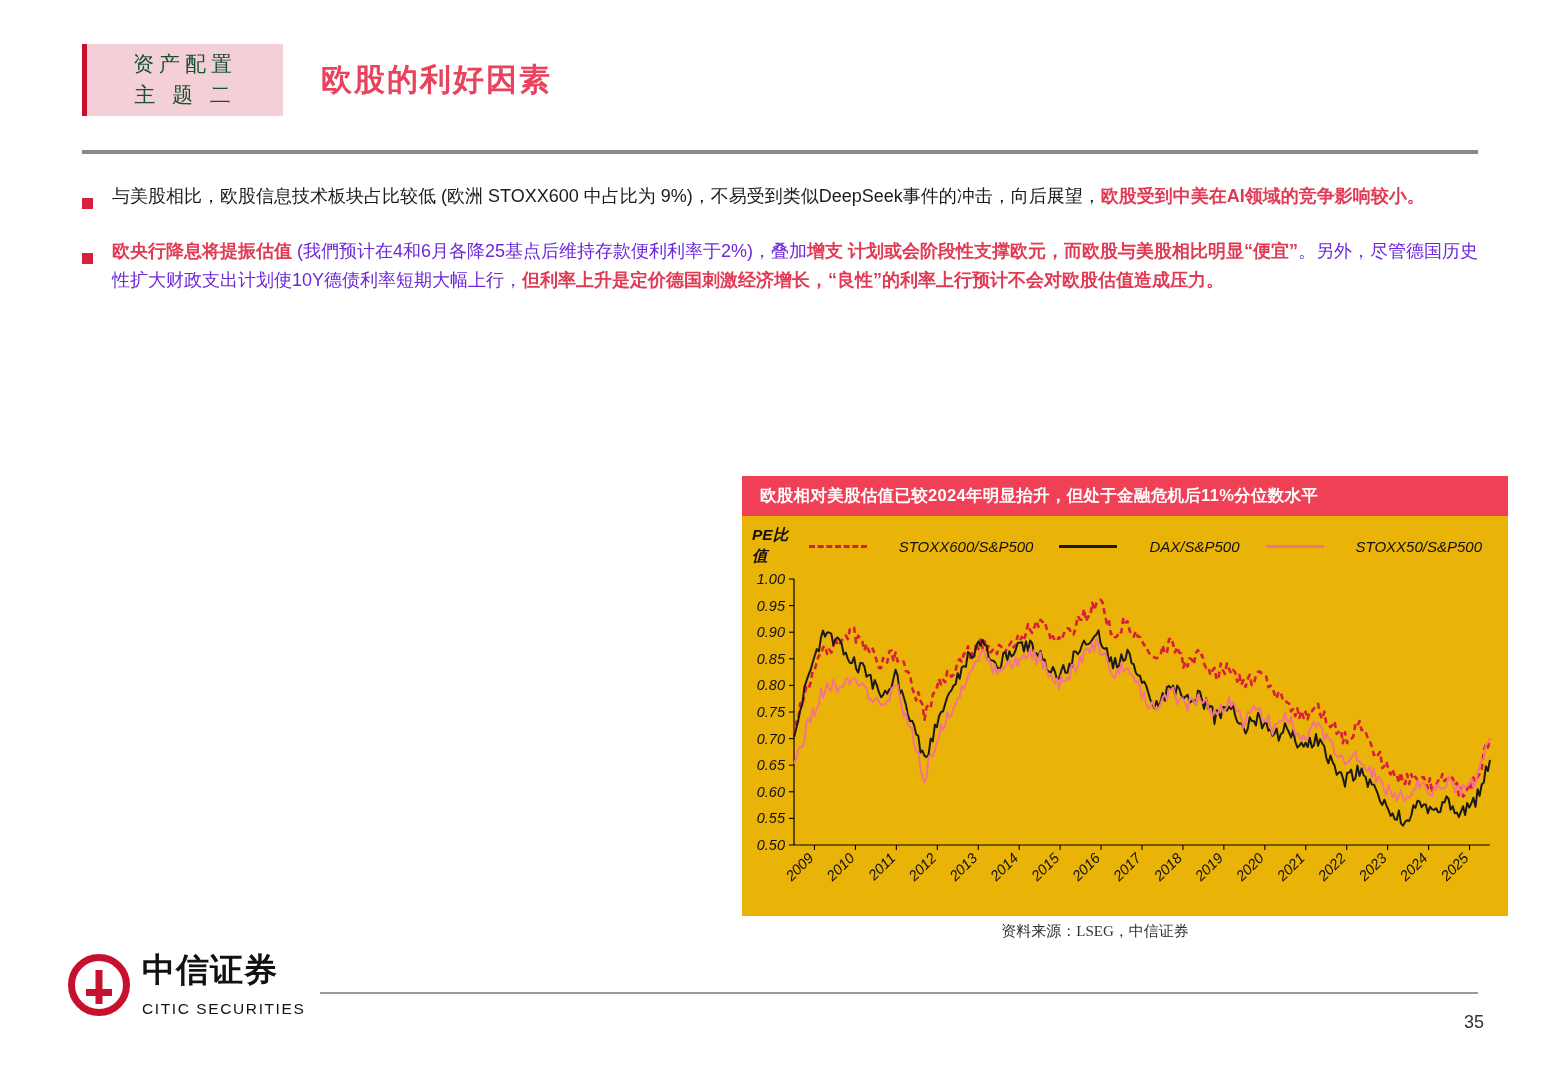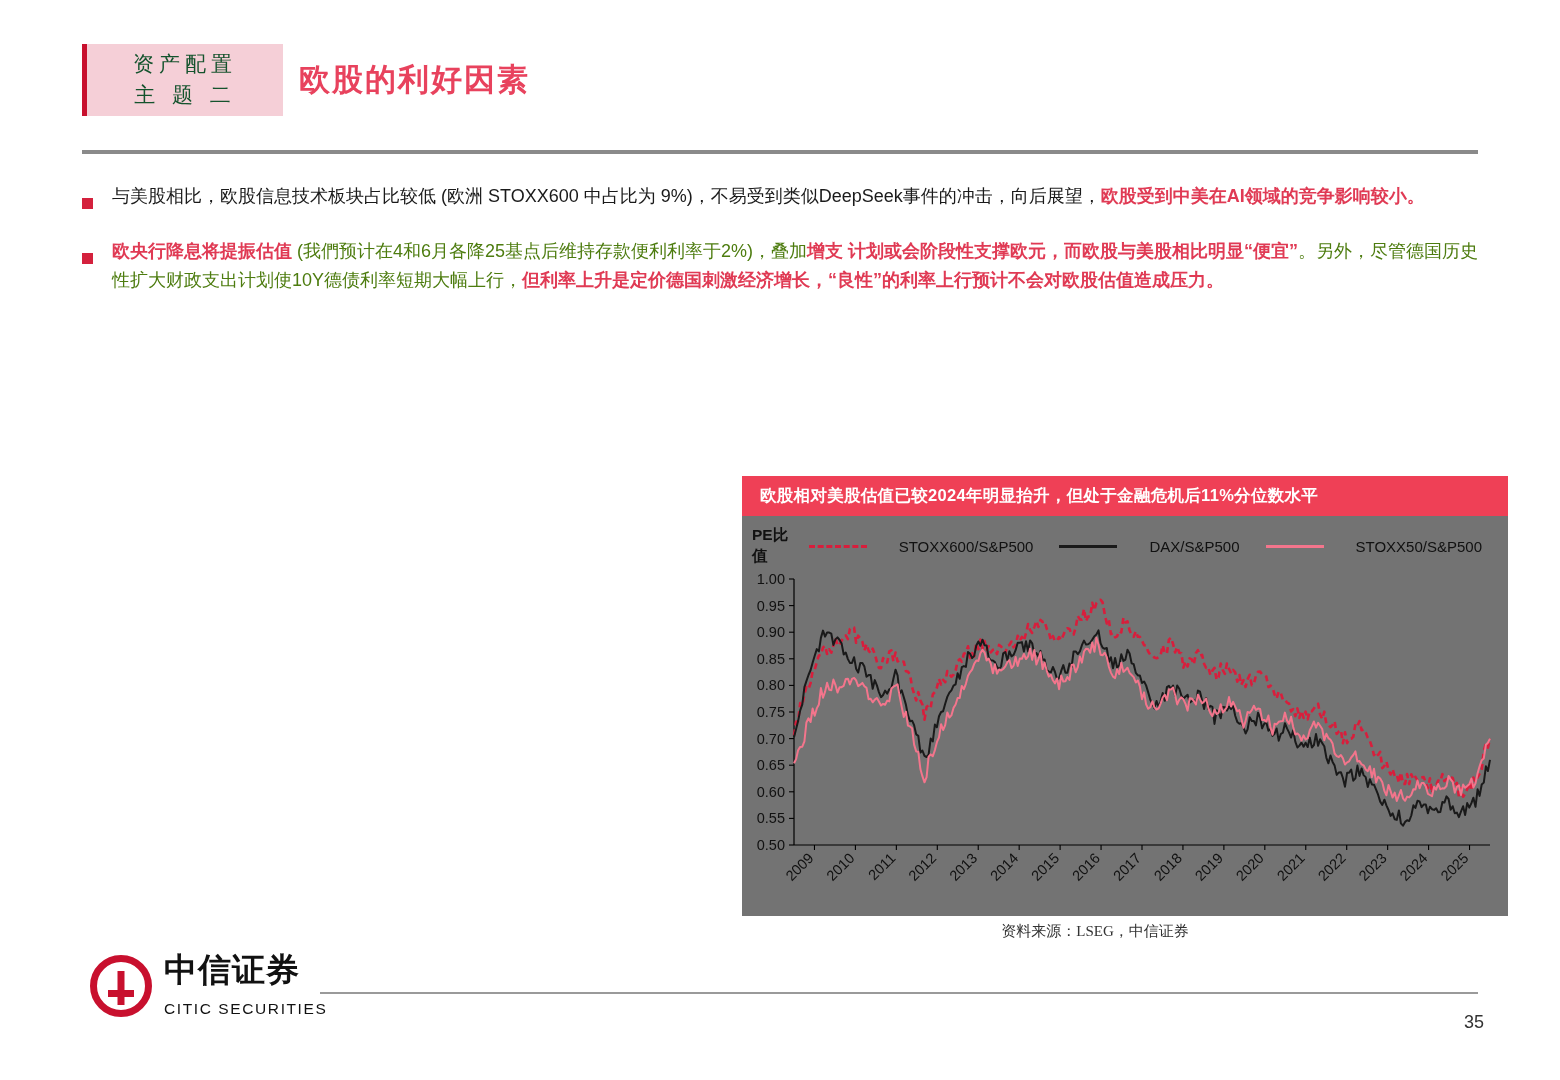--- a/index.html
+++ b/index.html
@@ -33,21 +33,21 @@
     justify-content: center;
     align-items: center;
     color: #14532d;
     font-family: "DejaVu Serif", serif;
     font-size: 21px;
     letter-spacing: 5px;
     line-height: 1.5;
   }
   .header-tag span { display: block; }
   .header-title {
-    margin-left: 16px;
+    margin-left: 38px;
     display: flex;
     align-items: center;
     color: #e8425d;
     font-family: "DejaVu Serif", serif;
     font-weight: bold;
     font-size: 31px;
     letter-spacing: 2px;
     text-align: right;
   }
   .header-rule {
@@ -85,21 +85,21 @@
     font-family: "Liberation Sans", sans-serif;
   }
   .bullet-text .hl {
     color: #e03a54;
     font-weight: bold;
   }
   .bullet2 .bullet-text {
     color: #e03a54;
   }
   .bullet2 .blk {
-    color: #4d7c0f;
+    color: #6d28d9;
   }
   .bullet2 .bold-red {
     font-weight: bold;
     margin-top: 25px;
   }
 
   
   .chart-wrap {
     position: absolute;
     left: 742px;
@@ -111,21 +111,22 @@
     color: #ffffff;
     font-size: 16.5px;
     font-weight: bold;
     padding: 9px 12px 9px 18px;
     letter-spacing: 0.3px;
     font-family: "Liberation Sans", sans-serif;
   }
   .chart-body {
     position: relative;
     height: 400px;
-    background: #737373;
+    background: #eab308;
+    font-style: italic;
   }
   .legend {
     display: flex;
     align-items: center;
     padding: 9px 0 4px 10px;
     font-size: 15px;
     color: #111;
   }
   .legend .pe-label {
     font-weight: bold;
@@ -166,24 +167,24 @@
     width: 766px;
     text-align: center;
     font-size: 15px;
     color: #333;
     font-family: Liberation Serif, serif;
   }
 
   
   .footer-logo {
     position: absolute;
-    left: 90px;
+    left: 68px;
     top: 952px;
     display: flex;
-    align-items: flex-end;
+    align-items: center;
   }
   .logo-mark {
     width: 62px;
     height: 62px;
     border-radius: 50%;
     border: 7px solid #c8102e;
     position: relative;
     box-sizing: border-box;
     flex: 0 0 auto;
   }

